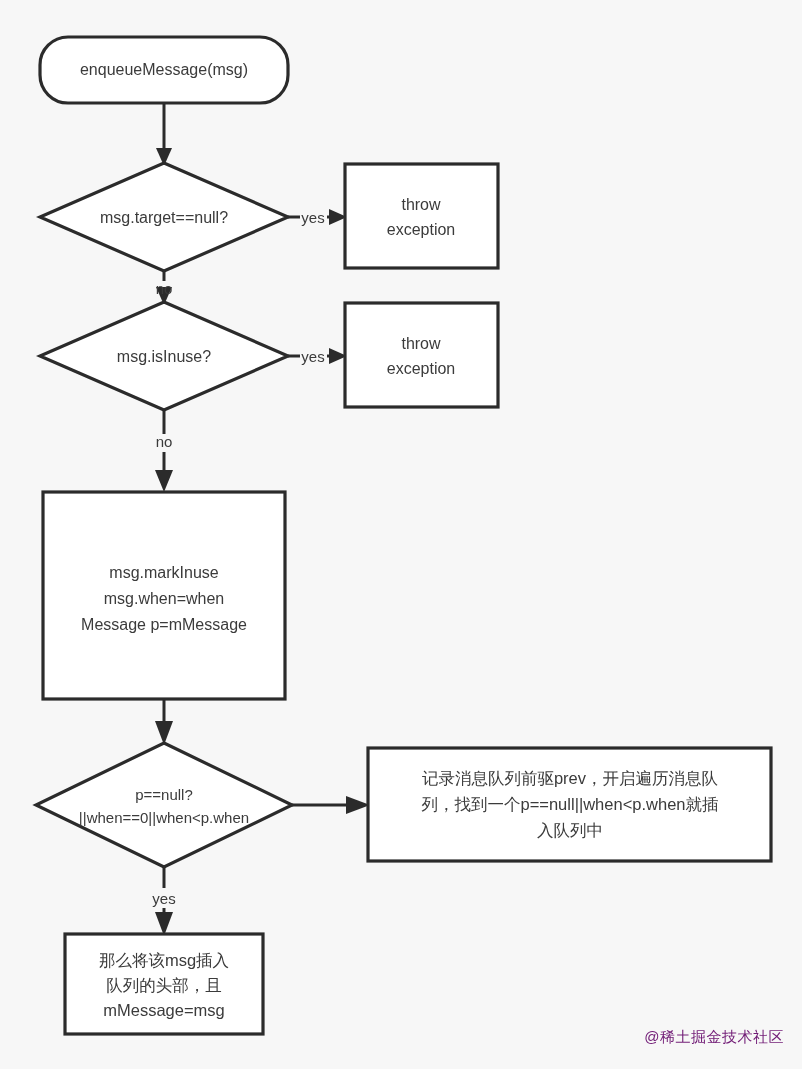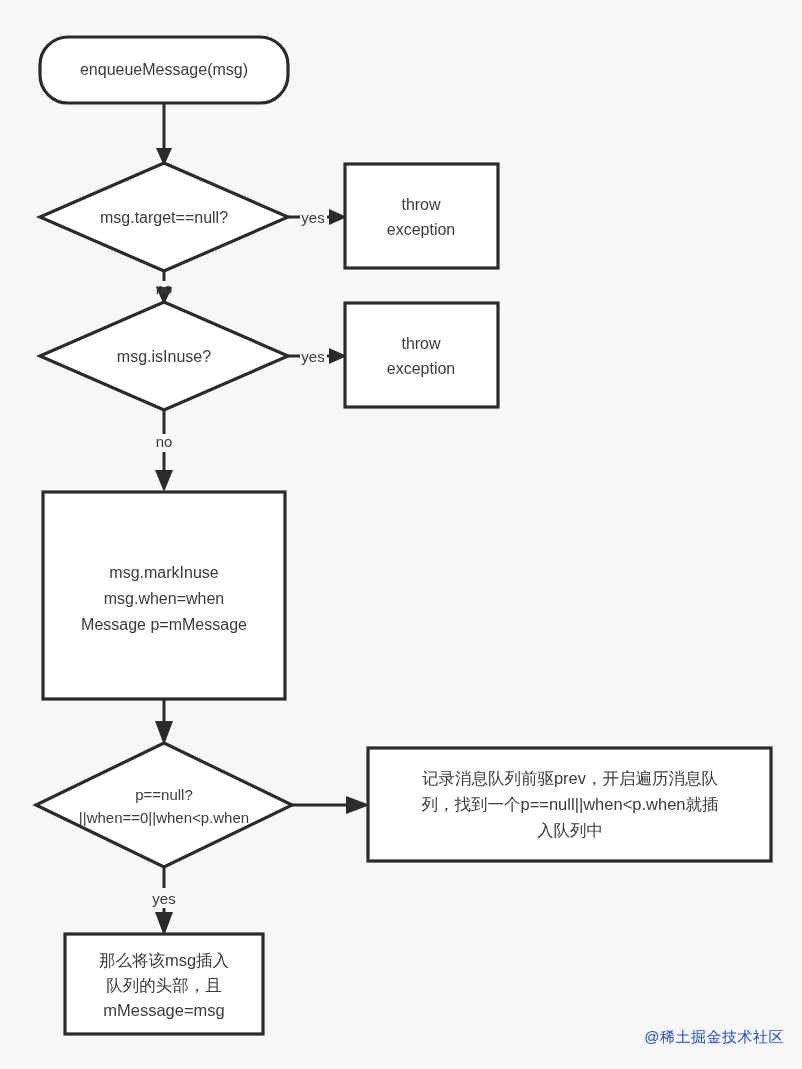--- a/index.html
+++ b/index.html
@@ -57,21 +57,21 @@
     fill: #3b3b3b;
     font-family: "Liberation Sans", "DejaVu Sans", sans-serif;
     font-size: 15px;
     text-anchor: middle;
     dominant-baseline: middle;
   }
   .watermark {
     position: absolute;
     right: 18px;
     bottom: 22px;
-    color: #1d4ed8;
+    color: #701a75;
     font-size: 15px;
     letter-spacing: 0.5px;
     font-family: "Liberation Sans", "DejaVu Sans", sans-serif;
     user-select: none;
   }
 </style>
 </head>
 <body>
 
 <div id="flowchart-root">

